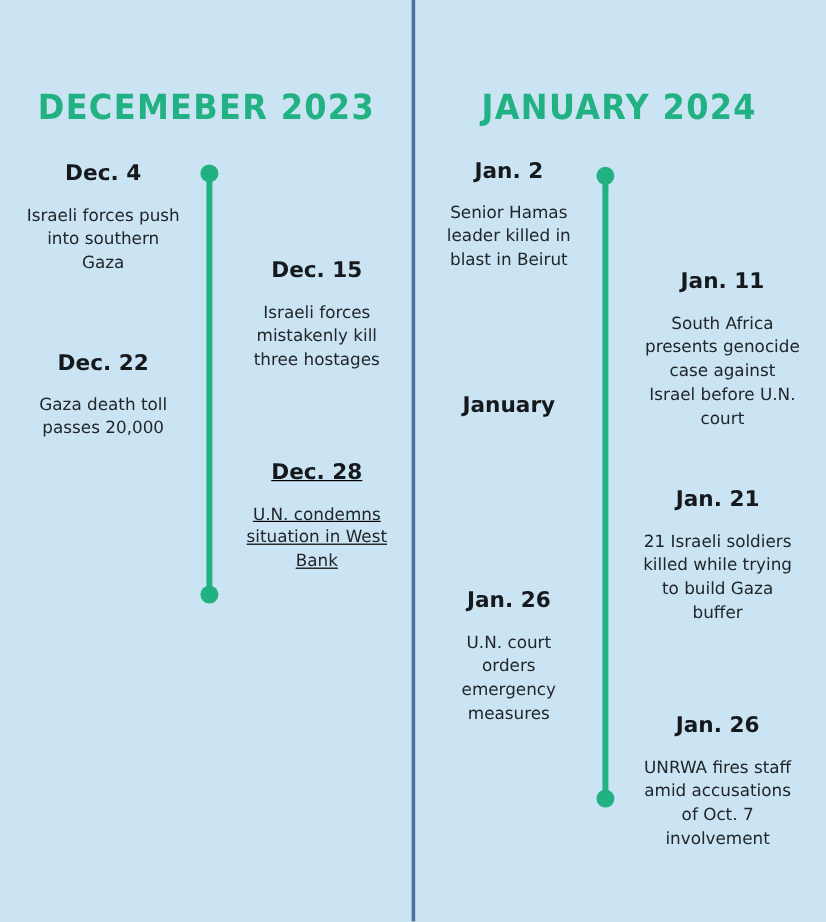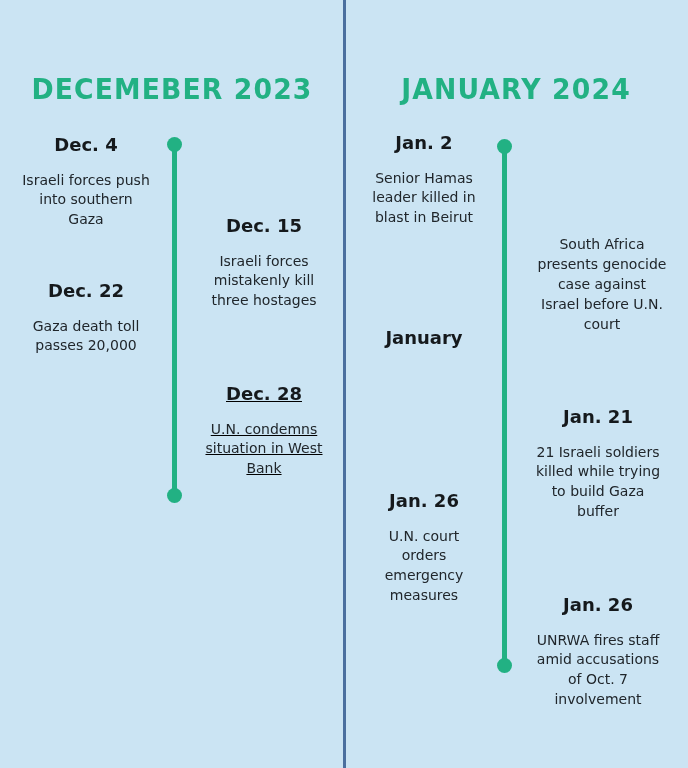--- a/index.html
+++ b/index.html
@@ -96,21 +96,21 @@
     font-family: "DejaVu Sans", sans-serif;
     font-size: 14px;
     color: #20262b;
     line-height: 1.42;
     margin: 13px;
   }
 
   
   .e-dec4  { left: 8px;   top: 132px; width: 156px; }
   .e-dec15 { left: 190px; top: 213px; width: 148px; }
-  .e-dec22 { left: 8px;   top: 278px; width: 156px; text-align: center; }
+  .e-dec22 { left: 8px;   top: 290px; width: 156px; text-align: center; }
   .e-dec28 { left: 190px; top: 381px; width: 148px; text-decoration: underline; }
 
   
   .e-jan2   { left: 354px; top: 130px; width: 140px; }
   .e-jan11  { left: 524px; top: 222px; width: 156px; }
   .e-jan    { left: 354px; top: 325px; width: 140px; }
   .e-jan21  { left: 516px; top: 404px; width: 164px; }
   .e-jan26a { left: 354px; top: 488px; width: 140px; }
   .e-jan26b { left: 516px; top: 592px; width: 164px; }
 </style>
@@ -157,20 +157,21 @@
   <div class="spine spine-right"></div>
   <div class="dot dot-r-top"></div>
   <div class="dot dot-r-bottom"></div>
 
   <div class="entry e-jan2">
     <p class="entry-date">Jan. 2</p>
     <p class="entry-text">Senior Hamas leader killed in blast in Beirut</p>
   </div>
 
   <div class="entry e-jan11">
+    <p class="entry-date">Jan. 11</p>
     <p class="entry-text">South Africa presents genocide case against Israel before U.N. court</p>
   </div>
 
   <div class="entry e-jan">
     <p class="entry-date">January</p>
   </div>
 
   <div class="entry e-jan21">
     <p class="entry-date">Jan. 21</p>
     <p class="entry-text">21 Israeli soldiers killed while trying to build Gaza buffer</p>

